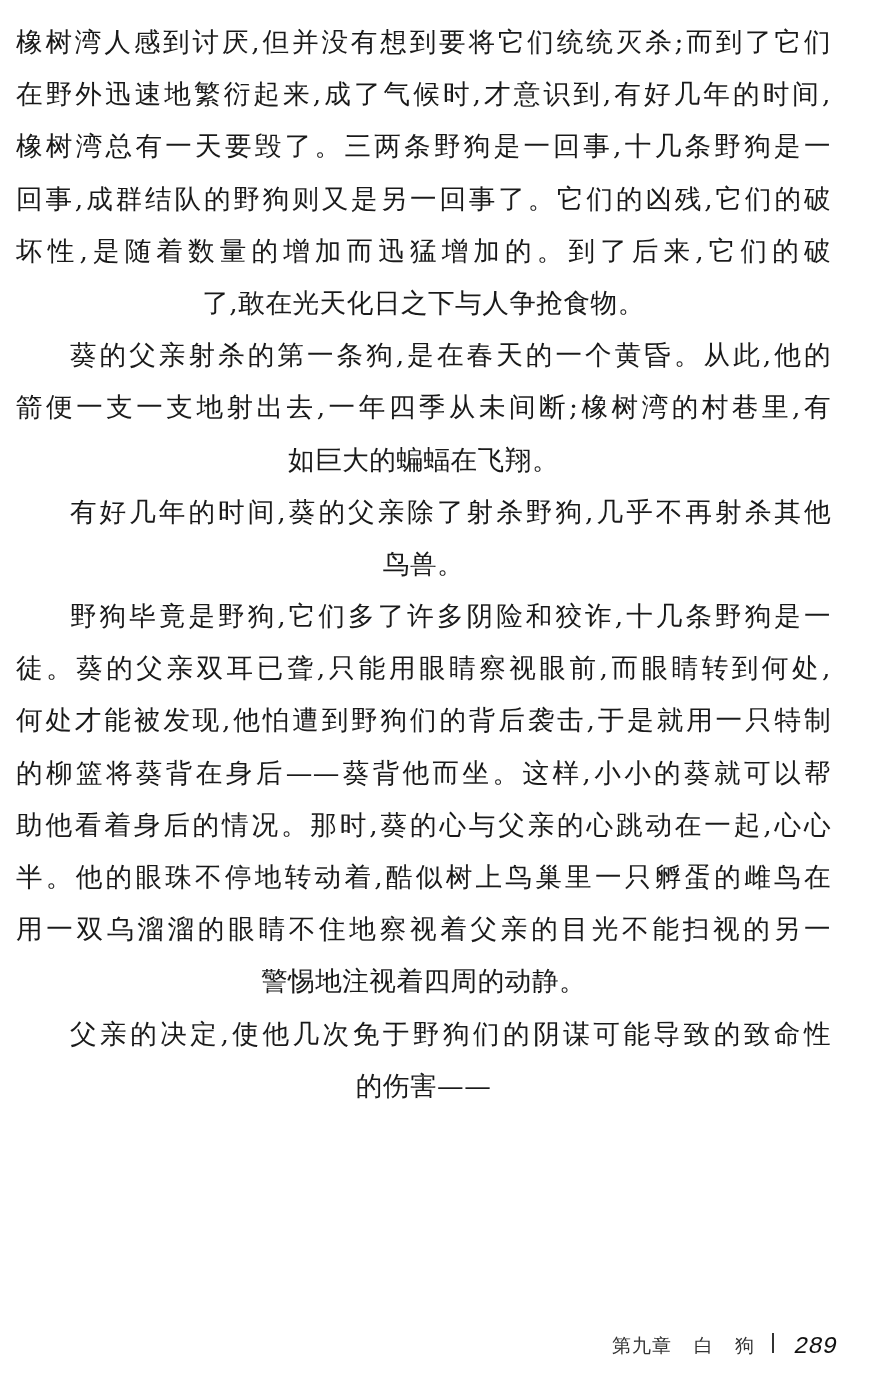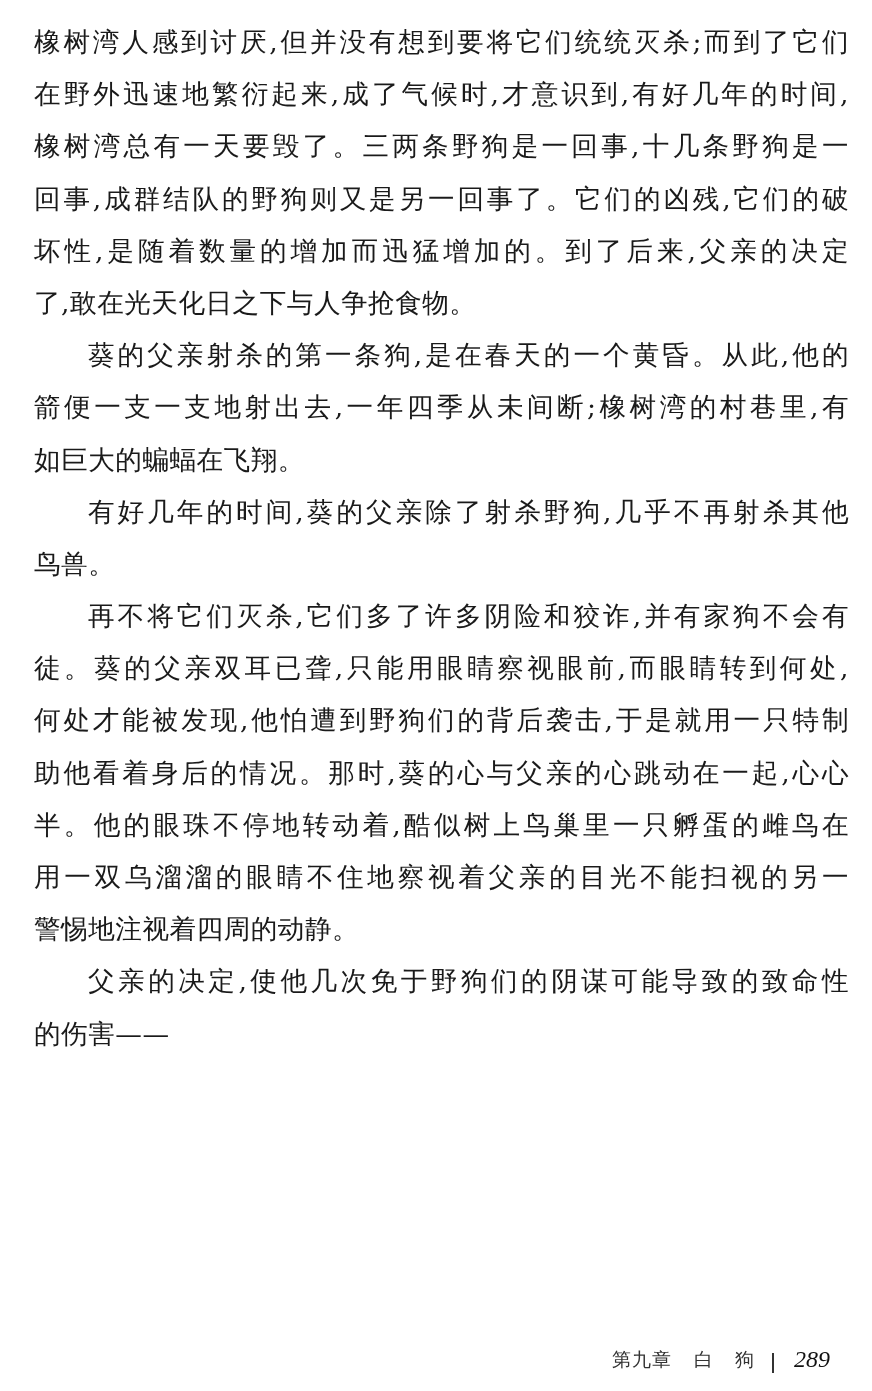--- a/index.html
+++ b/index.html
@@ -10,46 +10,47 @@
     body {
       width: 872px;
       height: 1391px;
       position: relative;
       overflow: hidden;
       font-family: "DejaVu Serif", "Liberation Serif", serif;
       color: #1a1a1a;
     }
     .page {
       position: absolute;
-      left: 34px;
+      left: 16px;
       top: 16px;
       width: 815px;
     }
     .line {
       height: 52.2px;
       line-height: 52.2px;
       font-size: 26.6px;
       white-space: nowrap;
       letter-spacing: 0.5px;
       overflow: visible;
+      text-align: center;
     }
     .line.indent {
       padding-left: 54px;
     }
     .line.justify {
       text-align: justify;
       text-align-last: justify;
     }
     .footer {
       position: absolute;
       top: 1333px;
       left: 612px;
       height: 40px;
       display: flex;
-      align-items: flex-end;
+      align-items: flex-start;
       font-family: "DejaVu Serif", "Liberation Serif", serif;
       color: #333333;
     }
     .footer .chapter {
       font-size: 19px;
       letter-spacing: 1px;
       margin-right: 22px;
     }
     .footer .title {
       font-size: 19px;
@@ -57,44 +58,45 @@
       margin-right: 10px;
     }
     .footer .sep {
       display: inline-block;
       width: 2px;
       height: 20px;
       background: #333333;
       margin-right: 20px;
     }
     .footer .pagenum {
-      font-family: Liberation Serif, serif;
+      font-family: Liberation Mono, monospace;
       font-style: italic;
       font-size: 24px;
       color: #111111;
     }
   </style>
 </head>
 <body>
 
 <div class="page" id="page-body">
     <div class="line justify">橡树湾人感到讨厌,但并没有想到要将它们统统灭杀;而到了它们</div>
     <div class="line justify">在野外迅速地繁衍起来,成了气候时,才意识到,有好几年的时间,</div>
     <div class="line justify">橡树湾总有一天要毁了。三两条野狗是一回事,十几条野狗是一</div>
     <div class="line justify">回事,成群结队的野狗则又是另一回事了。它们的凶残,它们的破</div>
-    <div class="line justify">坏性,是随着数量的增加而迅猛增加的。到了后来,父亲的决定</div>
+    <div class="line justify">坏性,是随着数量的增加而迅猛增加的。到了后来,它们的破</div>
     <div class="line">了,敢在光天化日之下与人争抢食物。</div>
     <div class="line indent justify">葵的父亲射杀的第一条狗,是在春天的一个黄昏。从此,他的</div>
     <div class="line justify">箭便一支一支地射出去,一年四季从未间断;橡树湾的村巷里,有</div>
     <div class="line">如巨大的蝙蝠在飞翔。</div>
     <div class="line indent justify">有好几年的时间,葵的父亲除了射杀野狗,几乎不再射杀其他</div>
     <div class="line">鸟兽。</div>
-    <div class="line indent justify">再不将它们灭杀,它们多了许多阴险和狡诈,并有家狗不会有</div>
+    <div class="line indent justify">野狗毕竟是野狗,它们多了许多阴险和狡诈,十几条野狗是一</div>
     <div class="line justify">徒。葵的父亲双耳已聋,只能用眼睛察视眼前,而眼睛转到何处,</div>
     <div class="line justify">何处才能被发现,他怕遭到野狗们的背后袭击,于是就用一只特制</div>
+    <div class="line justify">的柳篮将葵背在身后——葵背他而坐。这样,小小的葵就可以帮</div>
     <div class="line justify">助他看着身后的情况。那时,葵的心与父亲的心跳动在一起,心心</div>
     <div class="line justify">半。他的眼珠不停地转动着,酷似树上鸟巢里一只孵蛋的雌鸟在</div>
     <div class="line justify">用一双乌溜溜的眼睛不住地察视着父亲的目光不能扫视的另一</div>
     <div class="line">警惕地注视着四周的动静。</div>
     <div class="line indent justify">父亲的决定,使他几次免于野狗们的阴谋可能导致的致命性</div>
     <div class="line">的伤害——</div>
   </div>
 
 <div class="footer">
   <span class="chapter">第九章</span>

